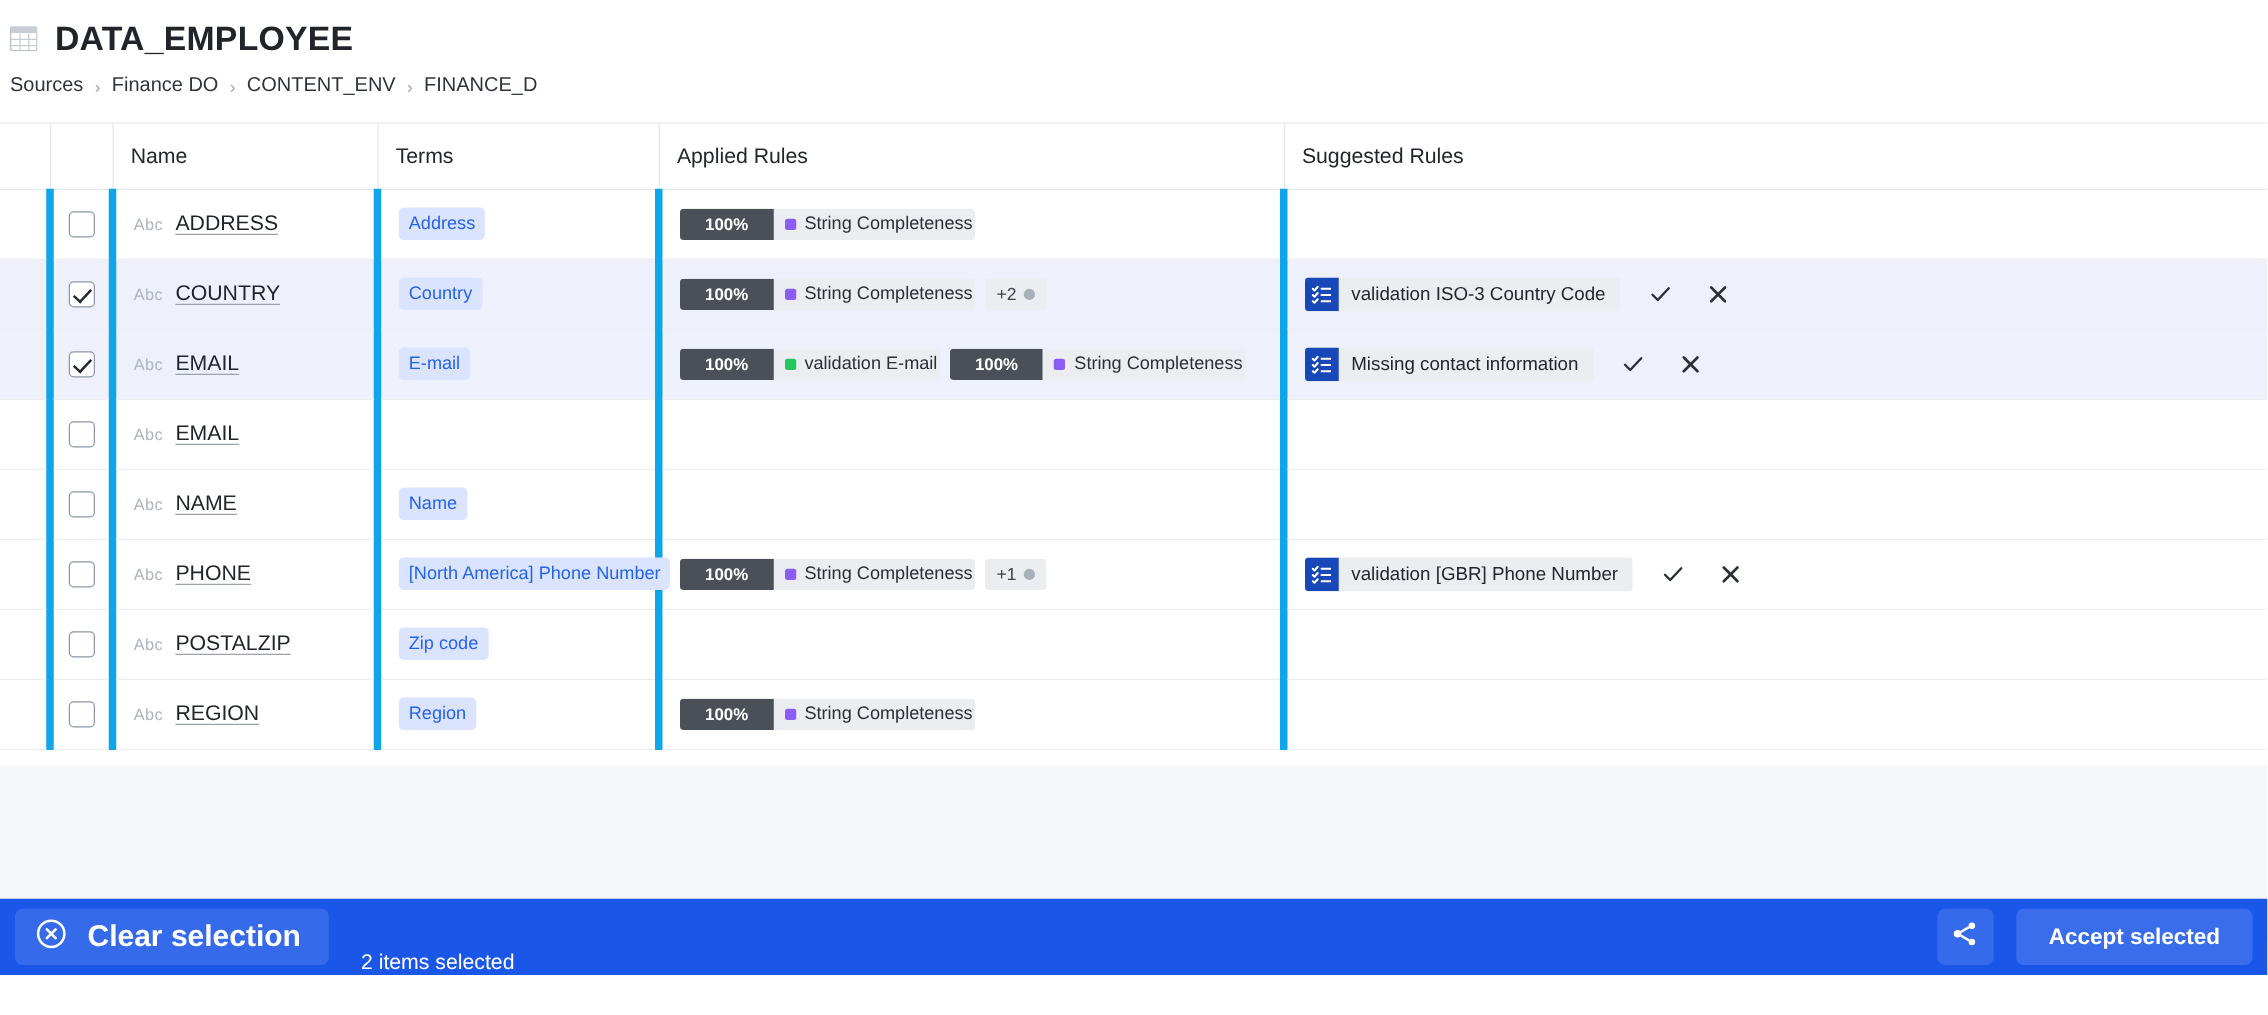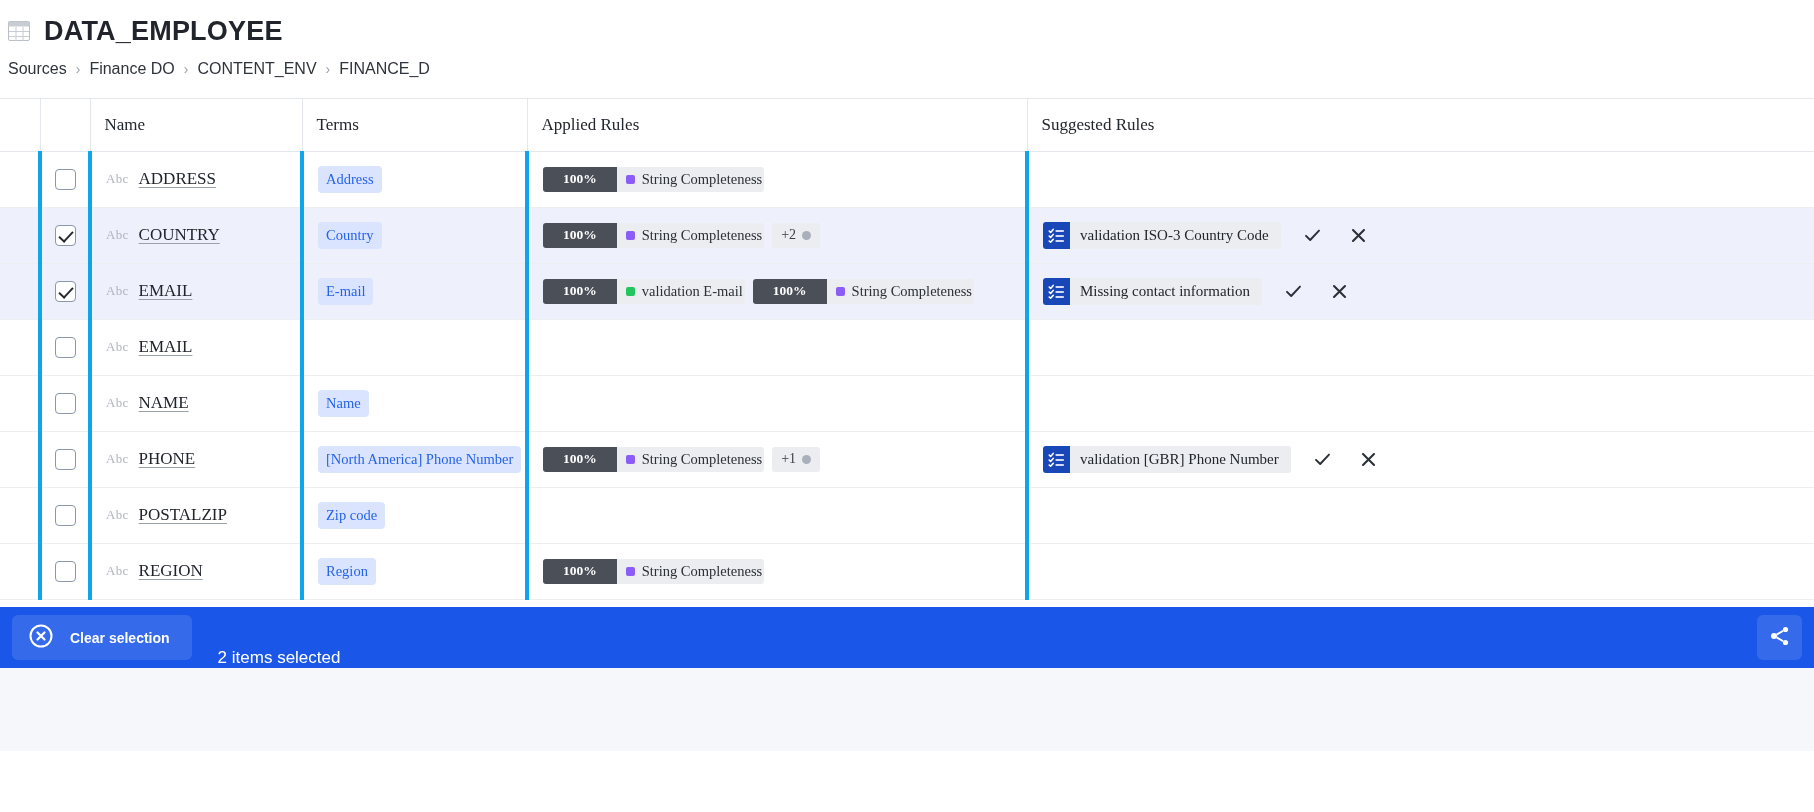--- a/index.html
+++ b/index.html
@@ -2,38 +2,38 @@
 <html><head>
 <meta charset="utf-8">
 <style>
   * { box-sizing: border-box; margin: 0; padding: 0; }
   html, body {
     width: 1814px; height: 812px;
     background: #ffffff;
     font-family: "Liberation Sans", sans-serif;
     overflow: hidden;
   }
-  .page { position: relative; width: 1814px; height: 668px; background:#fff; }
+  .page { position: relative; width: 1814px; height: 780px; background:#fff; }
 
   
   .header { padding: 10px 0 0 0; }
   .title-row { display:flex; align-items:center; gap:14px; padding-left: 8px; height: 42px;}
   .table-icon { width: 22px; height: 20px; display:block; }
   .page-title {
     font-size: 27px; font-weight: 700; color:#21252b; letter-spacing:.2px;
   }
   .breadcrumb {
     display:flex; align-items:center; gap:9px; padding-left: 8px; margin-top: 2px;
     font-size: 16px; height: 30px;
   }
   .crumb { color:#2f343c; cursor:pointer; }
   .crumb-sep { color:#9aa2ae; font-size: 14px; }
 
   
-  .table-wrap { margin-top: 14px; border-top:1px solid #e4e7ec;font-family:Liberation Serif, serif; }
+  .table-wrap { margin-top: 14px; border-top:1px solid #e4e7ec; }
   table.grid { width: 1814px; border-collapse: collapse; table-layout: fixed; }
   table.grid col.c-gut  { width: 40px; }
   table.grid col.c-chk  { width: 50px; }
   table.grid col.c-name { width: 212px; }
   table.grid col.c-term { width: 225px; }
   table.grid col.c-appl { width: 500px; }
   table.grid col.c-sugg { width: 787px; }
 
   thead th {
     height: 52px; text-align:left; vertical-align: middle;
@@ -41,21 +41,21 @@
     border-right: 1px solid #e4e7ec;
     border-bottom: 1px solid #e4e7ec;
     background:#fff; padding: 0 14px;
   }
   thead th.pad0 { padding:0; }
   thead th.last { border-right: none; }
 
   tbody td {
     height: 56px; vertical-align: middle;
     border-bottom: 1px solid #eceef2;
-    border-right: 4px solid #0ea5e9;
+    border-right: 6px solid #0ea5e9;
     padding: 0 14px;
     background: transparent;
   }
   tbody td.pad0 { padding: 0; }
   tbody td.last { border-right: none; }
   tbody tr.selected td { background: #eef0fb; }
   tbody tr.selected td.gut { background:#eef0fb; }
 
   
   .chkwrap { display:flex; align-items:center; justify-content:center; }
@@ -128,21 +128,21 @@
   .filler { position:absolute; left:0; right:0; top: 612px; height: 139px; background:#f5f7fa; }
   .bottombar {
     position:absolute; left:0; bottom:0; width:1814px; height: 61px;
     background:#1a56e8; display:flex; align-items:center; padding: 0 12px;
   }
   .bb-left { display:flex; align-items:center; gap:0; }
   .clear-btn {
     display:flex; align-items:center; gap:16px; background:#356aeb;
     height: 45px; border-radius:6px; padding: 0 22px 0 16px; cursor:pointer;
   }
-  .clear-btn .lbl { color:#fff; font-size:14px; font-weight:700; }
+  .clear-btn .lbl { color:#fff; font-size:24px; font-weight:700; }
   .sel-count { color:#fff; font-size:17px; margin-left: 26px; margin-top: 41px; }
   .bb-right { margin-left:auto; display:flex; align-items:center; gap: 18px; }
   .icon-btn {
     width: 45px; height:45px; border-radius:6px; background:#356aeb;
     display:flex; align-items:center; justify-content:center; cursor:pointer;
   }
   .txt-btn {
     height: 45px; border-radius:6px; background:#3a6dec; color:#fff;
     font-size:18px; font-weight:700; display:flex; align-items:center;
     padding: 0 26px; cursor:pointer; white-space:nowrap;
@@ -501,16 +501,17 @@
       <div class="icon-btn">
         <span>
           <svg width="24" height="24" viewBox="0 0 24 24">
             <circle cx="17.5" cy="5.5" r="2.6" fill="#fff"></circle>
             <circle cx="17.5" cy="18.5" r="2.6" fill="#fff"></circle>
             <circle cx="6" cy="12" r="3" fill="#fff"></circle>
             <path d="M8.6 10.6 L15.2 6.7 M8.6 13.4 L15.2 17.3" stroke="#fff" stroke-width="1.9"></path>
           </svg>
         </span>
       </div>
+      <div class="txt-btn">Accept selected</div>
     </div>
   </div>
 
 </div>
 
 </body></html>

